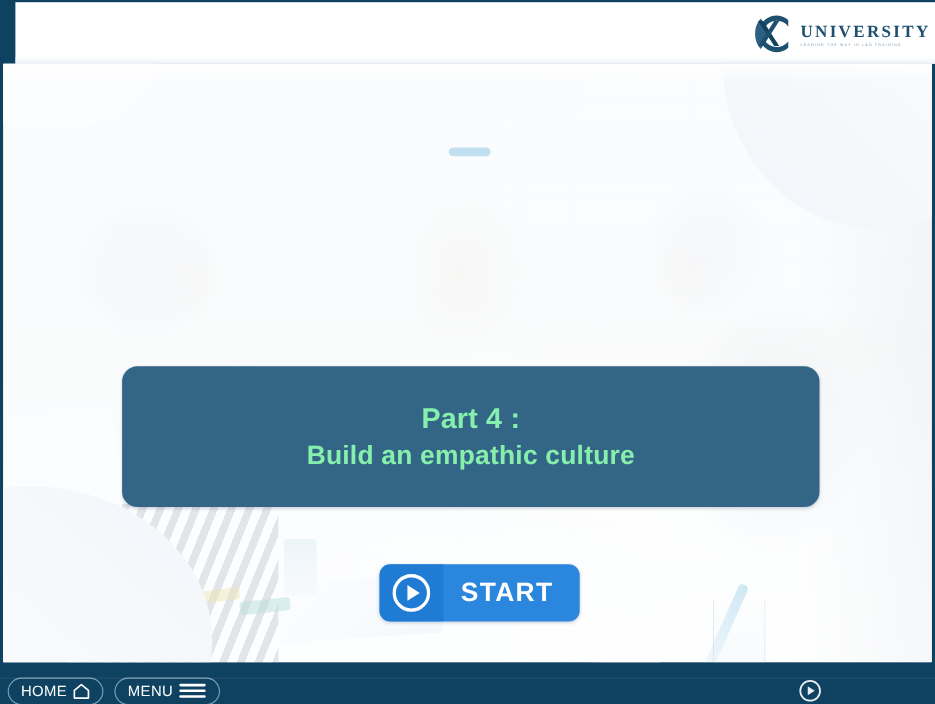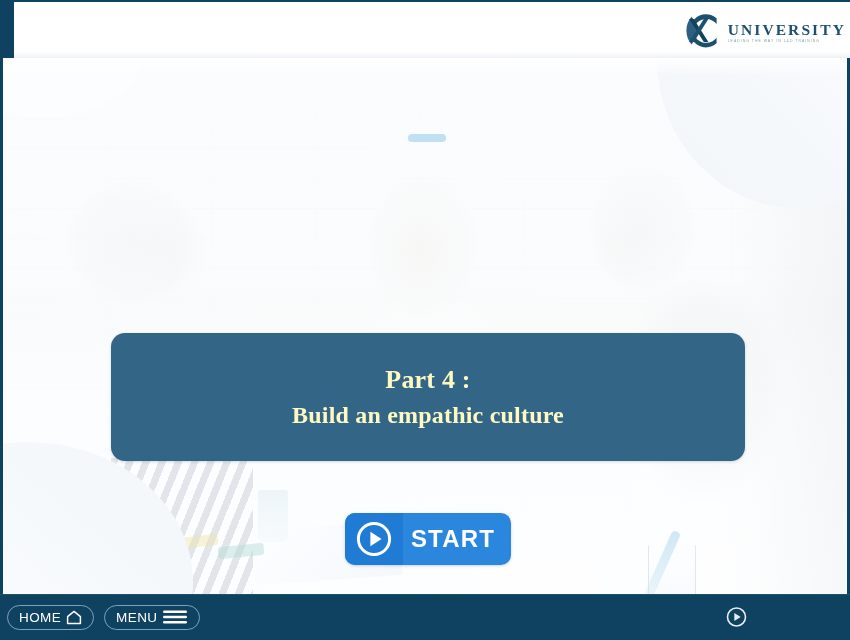--- a/index.html
+++ b/index.html
@@ -178,52 +178,51 @@
   #title-card {
     position:absolute; left:108px; top:275px;
     width:634px; height:128px;
     background:#336686;
     border-radius:14px;
     display:flex; flex-direction:column;
     align-items:center; justify-content:center;
     box-shadow:0 1px 3px rgba(20,50,70,.18);
   }
   #title-line-1, #title-line-2 {
-    color:#fef9c3; font-weight:bold; text-align:center;
+    color:#86efac; font-weight:bold; text-align:center;
     letter-spacing:.2px;
-    font-family:Liberation Serif, serif;
   }
   #title-line-1 { font-size:26px; line-height:1.42; }
   #title-line-2 { font-size:24px; line-height:1.42; }
 
   
   #start-button {
     position:absolute; left:342px; top:455px;
-    height:52px; width:166px;
+    height:52px; width:182px;
     background:#2b86dd;
     border-radius:10px;
     display:flex; align-items:center;
     cursor:pointer; border:none;
     box-shadow:0 1px 3px rgba(20,60,110,.22);
     overflow:hidden; padding:0;
   }
   #start-icon-pad {
     width:58px; height:52px; flex:none;
     background:#1f7bd4;
     display:flex; align-items:center; justify-content:center;
   }
   #start-label {
     flex:1; color:#ffffff; font-size:24px; font-weight:bold;
     letter-spacing:1.2px; text-align:center; padding-right:8px;
   }
 
   
   #bottom-bar {
     position:absolute; left:0; bottom:0;
-    width:850px; height:46px;
+    width:850px; height:24px;
     background:#0f4161;
     display:flex; align-items:center;
   }
   #bottom-bar:before {
     content:""; position:absolute; left:0; top:0;
     width:100%; height:1px; background:rgba(255,255,255,.08);
   }
   .nav-pill {
     height:25px; border:1px solid #7fa3bb;
     border-radius:13px; background:transparent;

